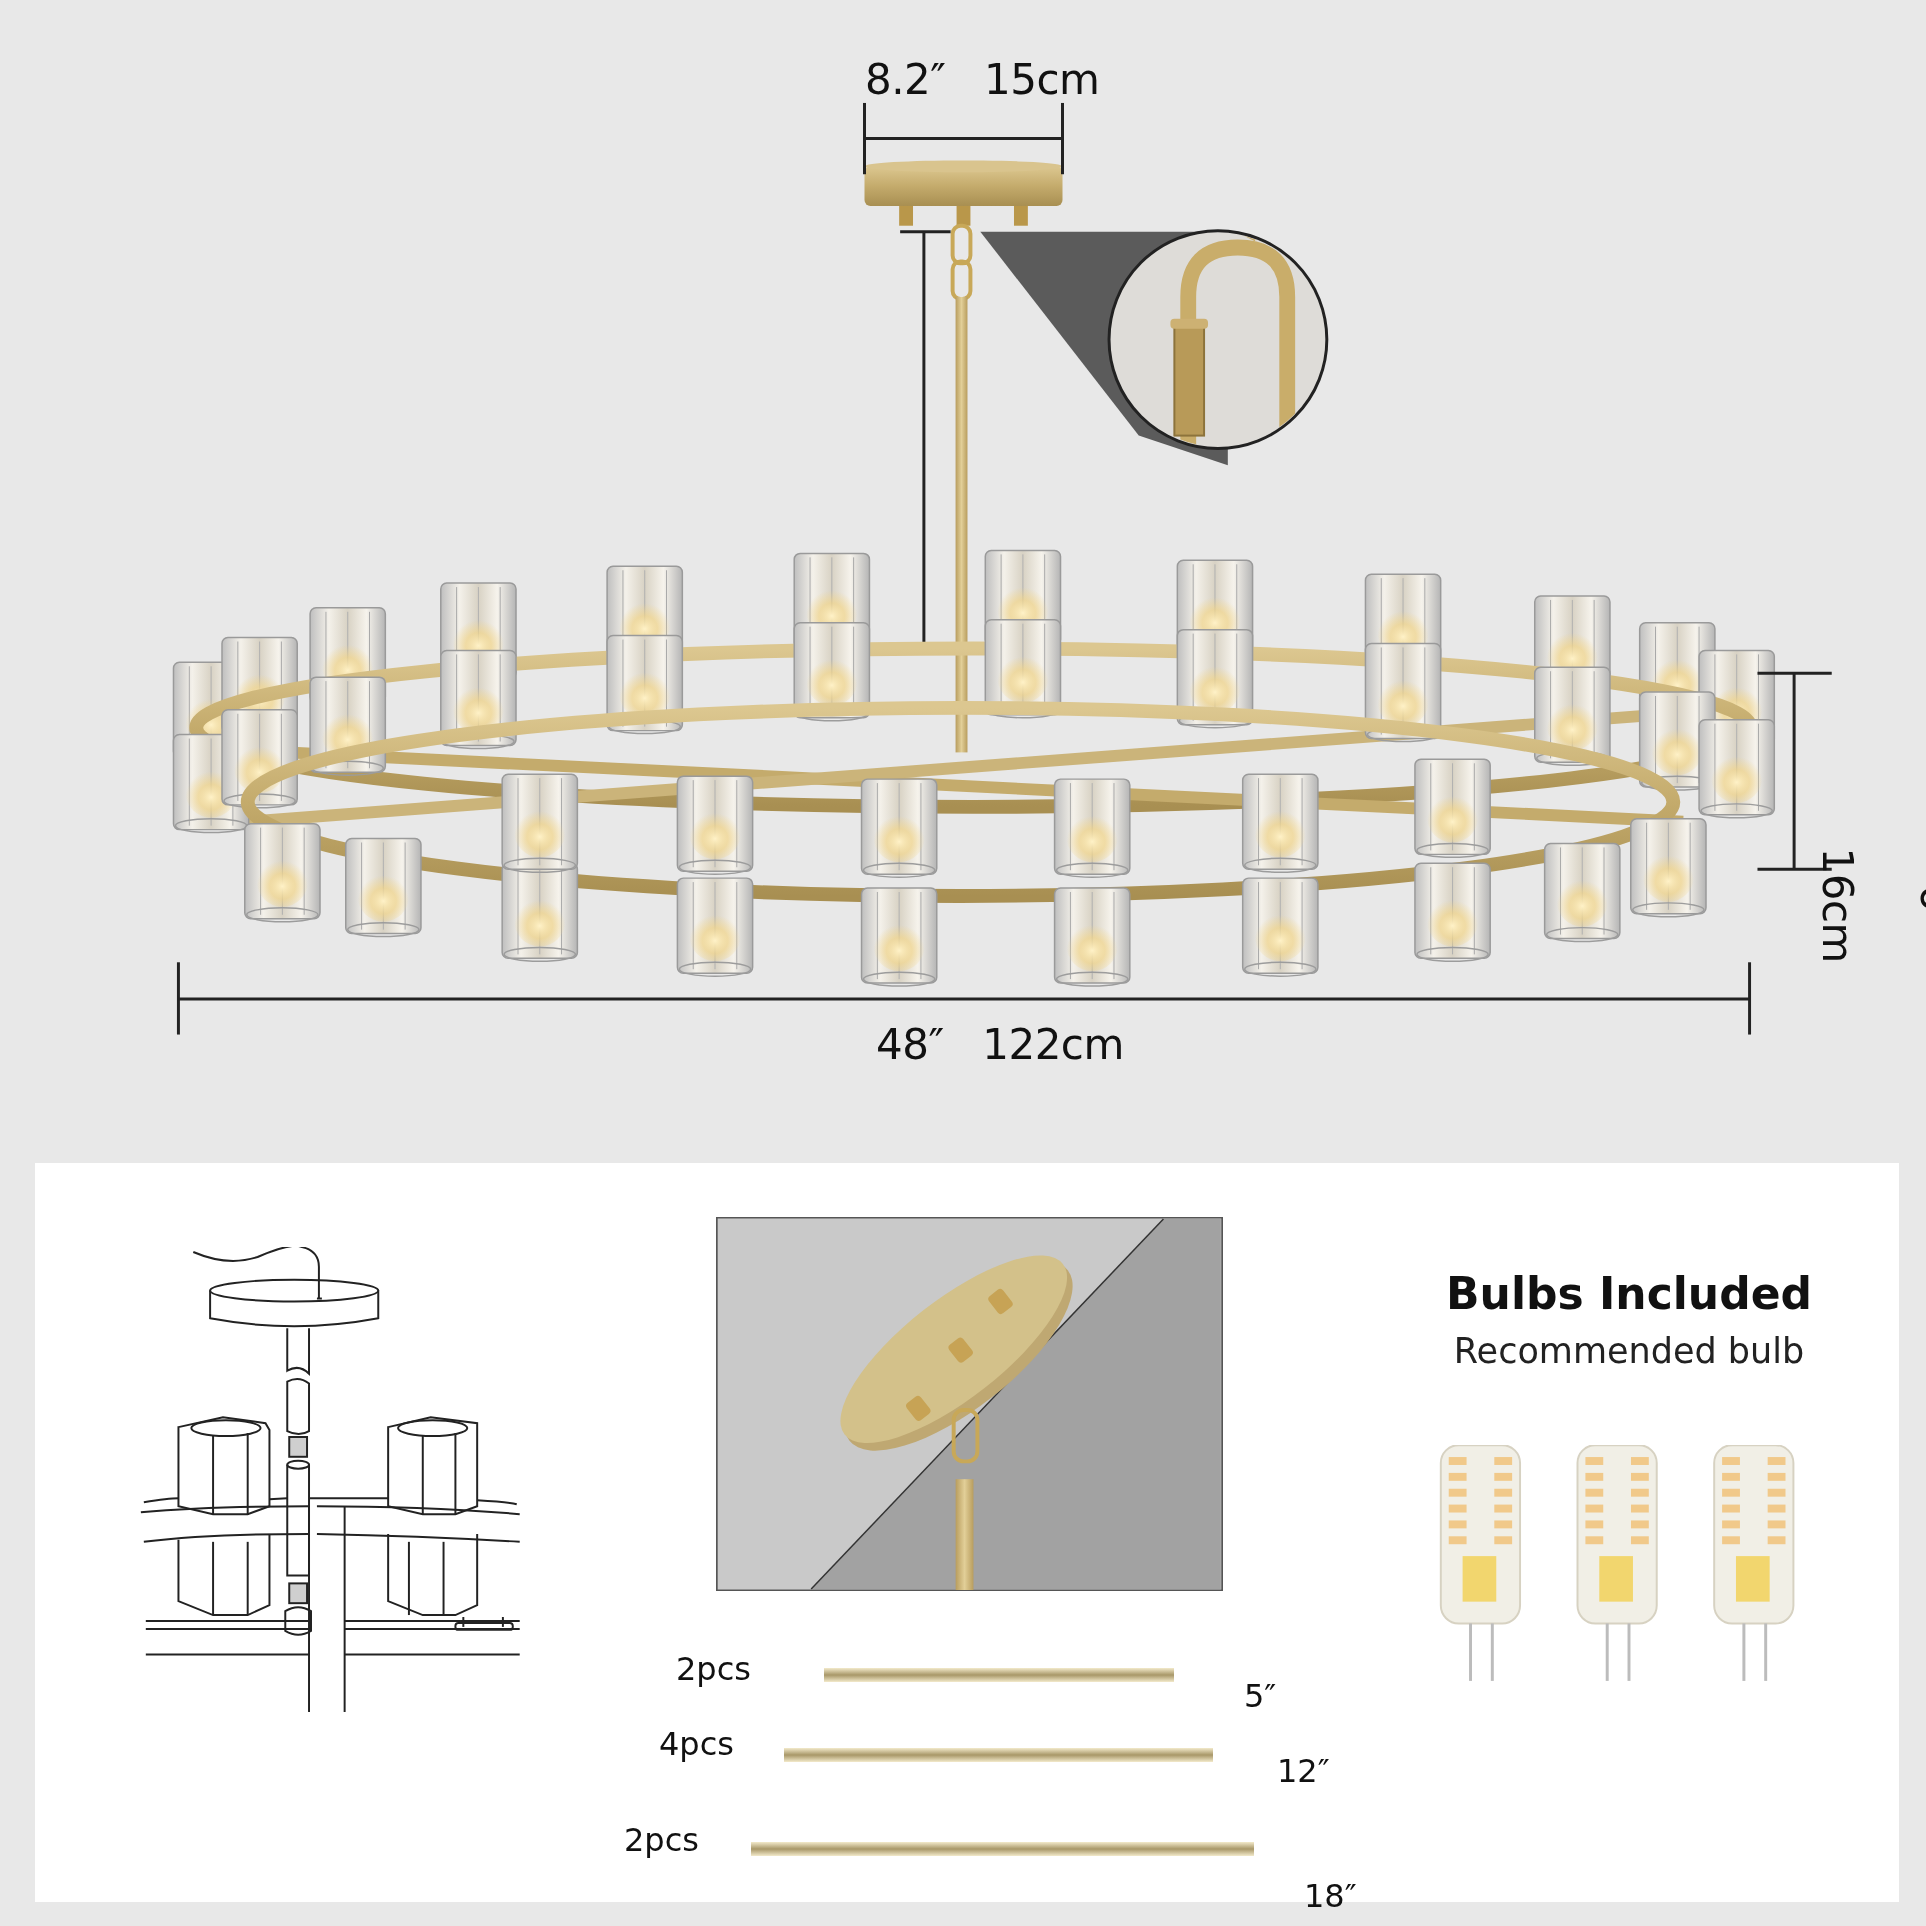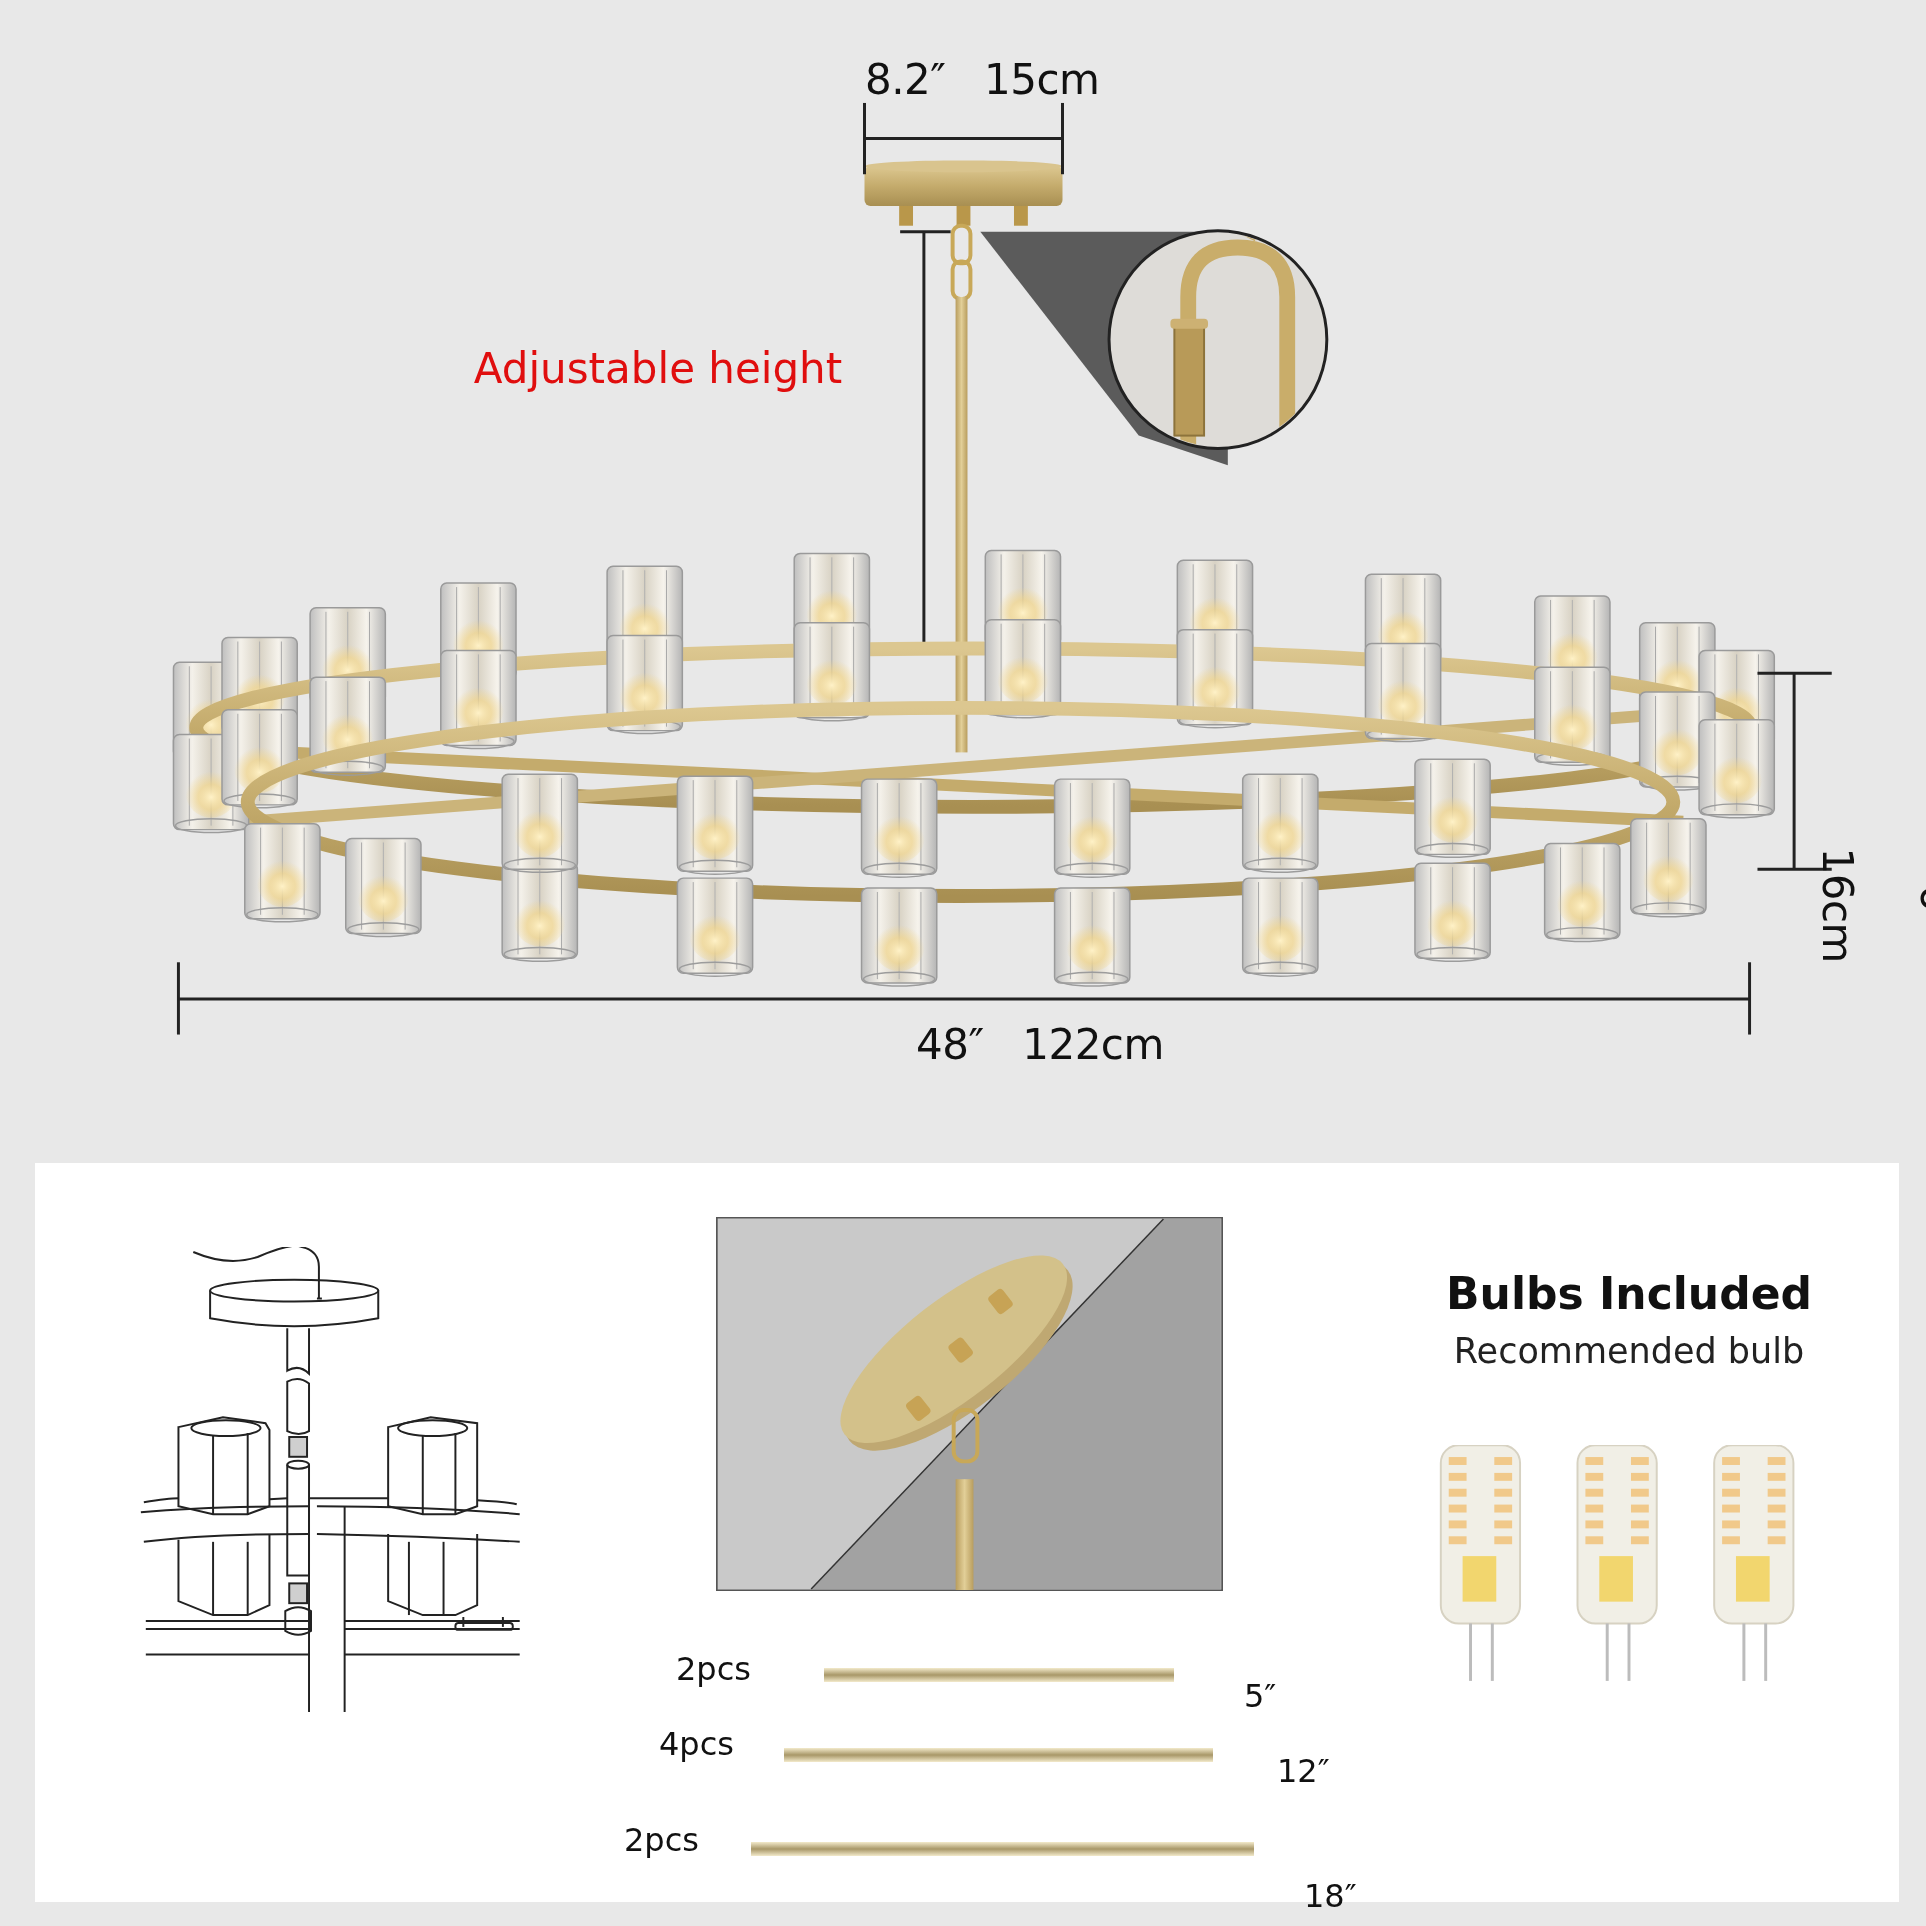--- a/index.html
+++ b/index.html
@@ -16,21 +16,20 @@
   svg { display:block; }
 </style>
 </head>
 <body>
 
 <div>
 
   <div class="abs dim-text" style="left:865px; top:55px;">8.2″   15cm</div>
 
   <div class="abs red-text" style="left:450px; top:342px; width:416px;">
-    <div>Adjustable height</div>
   </div>
 
   <svg class="abs" style="left:0; top:0;" width="1927" height="1089" viewBox="0 0 1946 1100">
     <defs>
       <linearGradient id="brass" x1="0" y1="0" x2="0" y2="1">
         <stop offset="0" stop-color="#dcc790"></stop>
         <stop offset="0.5" stop-color="#c4ab6c"></stop>
         <stop offset="1" stop-color="#a88f52"></stop>
       </linearGradient>
       <linearGradient id="brassH" x1="0" y1="0" x2="1" y2="0">
@@ -159,21 +158,21 @@
     <line x1="1767" y1="972" x2="1767" y2="1045" stroke="#222" stroke-width="3"></line>
     <line x1="180" y1="1009" x2="1767" y2="1009" stroke="#222" stroke-width="3"></line>
   </svg>
 
   <div class="abs dim-text" style="left:1777px; top:757px; transform:rotate(90deg); transform-origin:center; width:218px; text-align:center;">
     <span>6″</span>
     <span>&nbsp;&nbsp;</span>
     <span>16cm</span>
   </div>
 
-  <div class="abs dim-text" style="left:876px; top:1020px;margin-left:40px;">48″   122cm</div>
+  <div class="abs dim-text" style="left:876px; top:1020px;">48″   122cm</div>
 </div>
 
 <div class="panel">
 
   <svg class="abs" style="left:94px; top:84px;" width="455" height="653" viewBox="0 0 460 660">
     <g fill="none" stroke="#222" stroke-width="2">
 
       <path d="M65,5 Q100,20 130,10 Q165,-5 175,0 Q192,4 192,20 L192,52"></path>
       <path d="M190,52 L195,52"></path>
 

